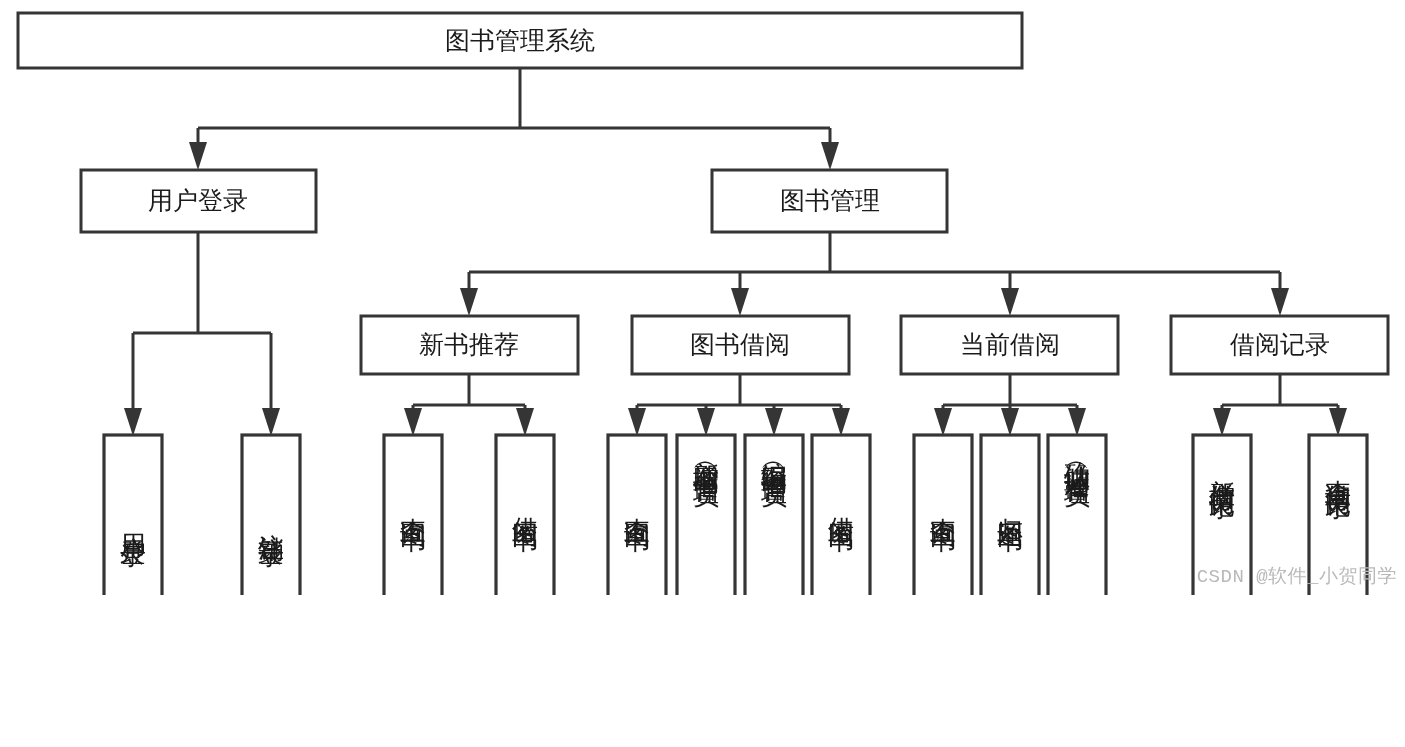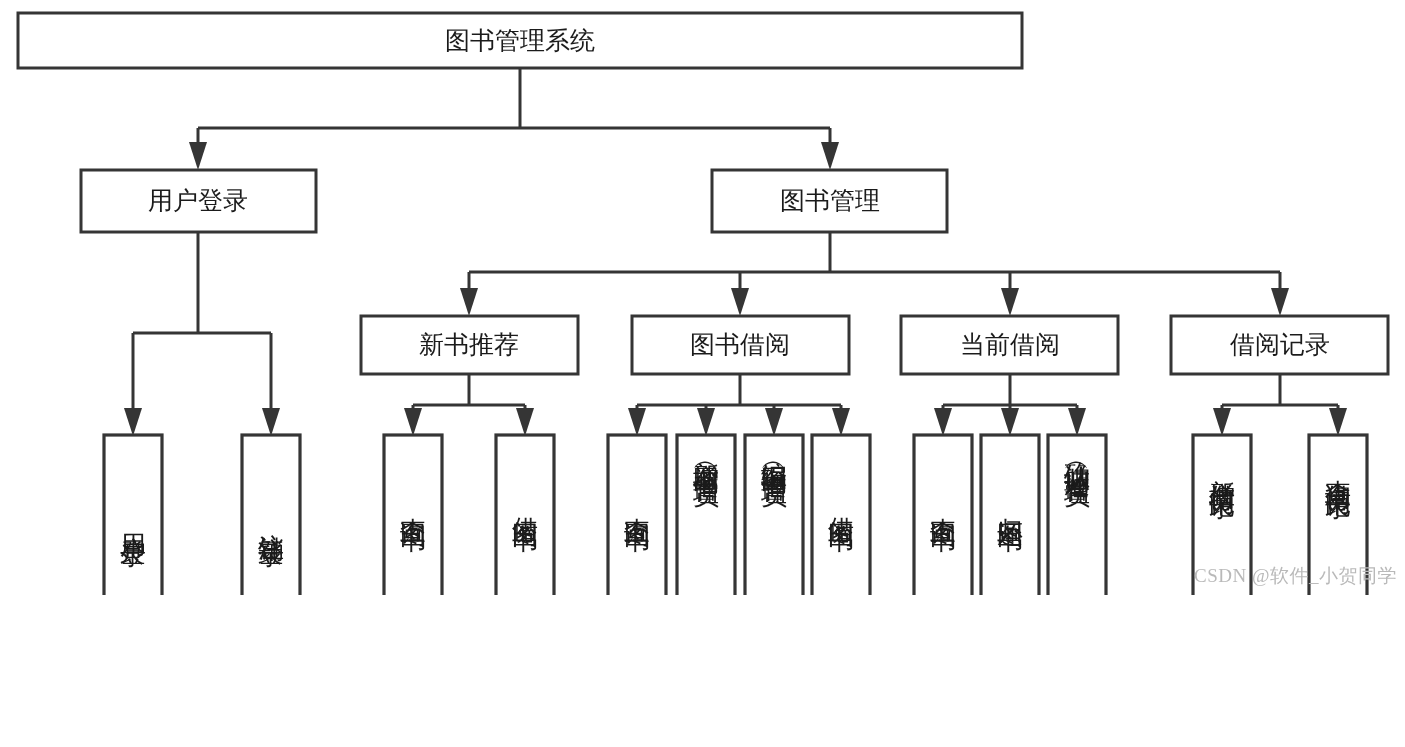--- a/index.html
+++ b/index.html
@@ -68,21 +68,21 @@
     font-size: 26px;
     line-height: 1.12;
     letter-spacing: 3px;
     color: #1b1b1b;
     white-space: nowrap;
   }
   .watermark {
     position: absolute;
     right: 8px;
     bottom: 6px;
-    font-family: Liberation Serif, serif;
+    font-family: Liberation Mono, monospace;
     font-size: 19px;
     color: #b9b9b9;
     white-space: nowrap;
     letter-spacing: 0.5px;
   }
 </style>
 </head>
 <body>
 
 <div id="diagram-root">

